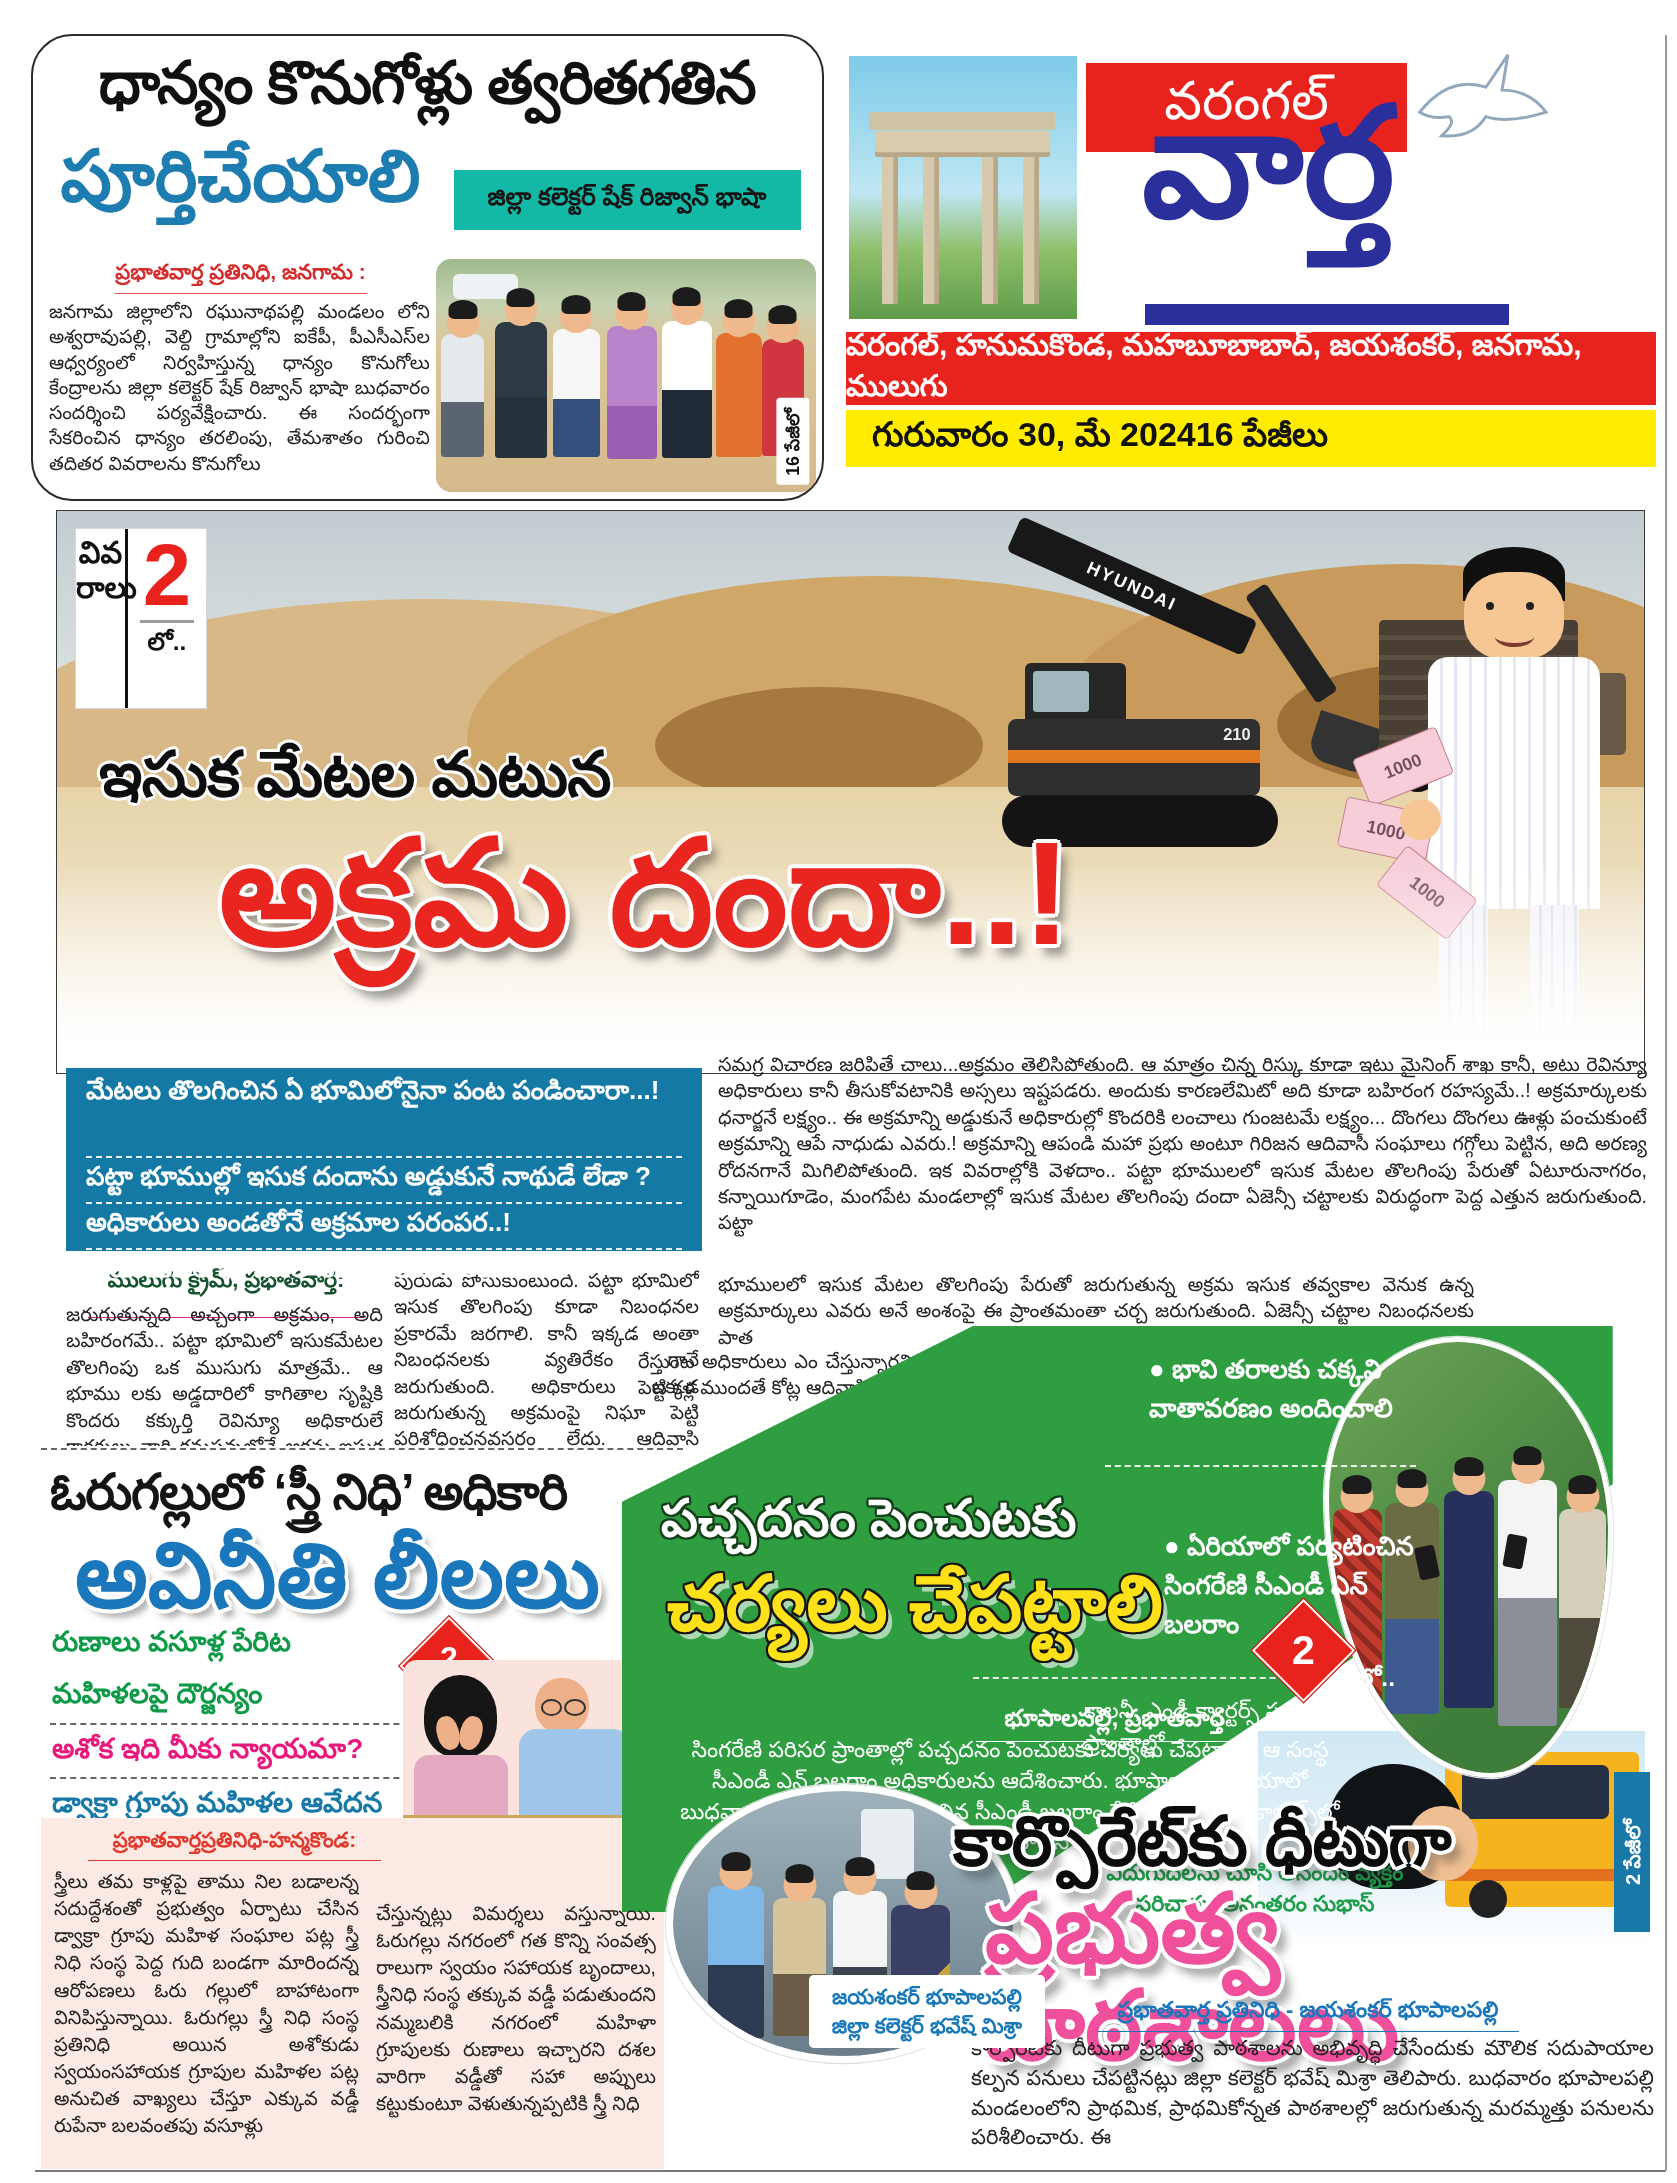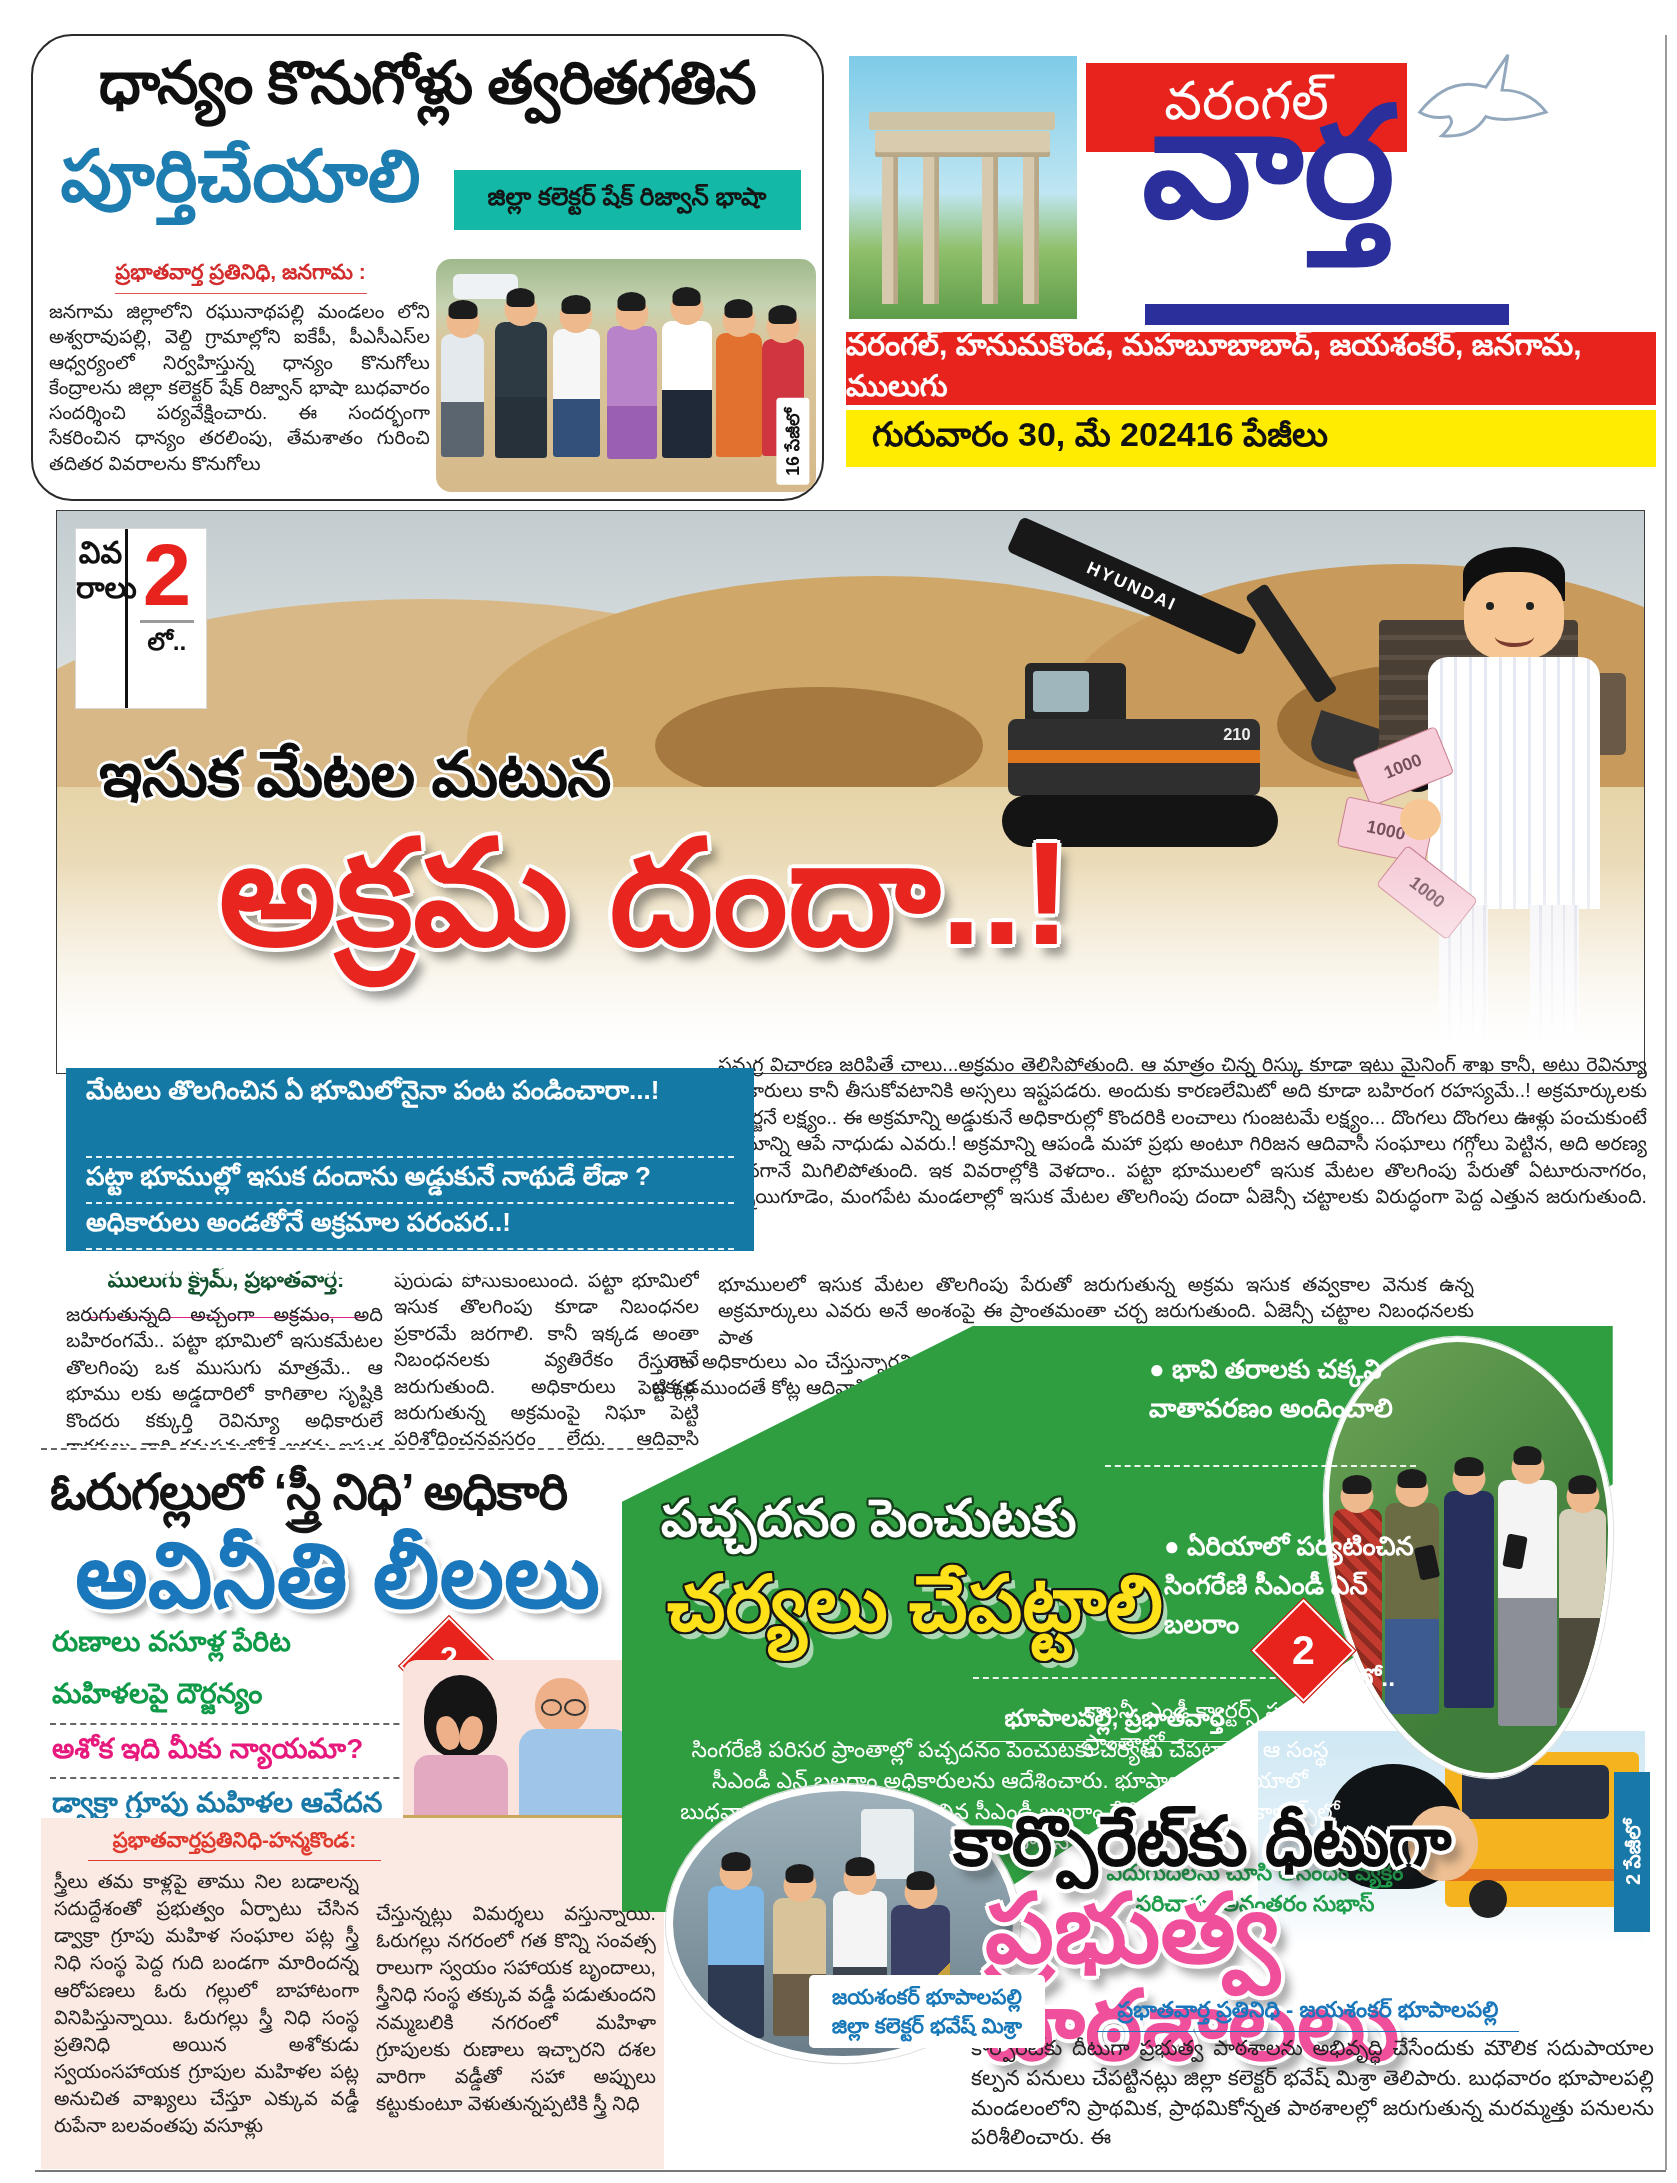--- a/index.html
+++ b/index.html
@@ -145,21 +145,21 @@
     <div style="flex:1;display:flex;flex-direction:column;align-items:center;">
       <div style="font-size:87px;font-weight:800;color:#e8231d;line-height:1.05;">2</div>
       <div style="width:70%;height:2.9px;background:#9a9a9a;"></div>
       <div class="b" style="font-size:24.6px;color:#111;padding-top:4.7px;">లో..</div>
     </div>
   </div>
 
   <div class="abs ow b" style="left:99px;top:738px;font-size:63px;color:#0d0d0d;letter-spacing:-0.6px;z-index:6;">ఇసుక మేటల మటున</div>
   <div class="abs owd" style="left:88px;top:816px;width:1114px;text-align:center;font-size:147px;font-weight:800;color:#e8251f;line-height:1.05;z-index:6;">అక్రమ దందా..!</div>
 
-  <div class="abs" style="left:66px;top:1068px;width:688px;height:183px;background:#147aa5;box-sizing:border-box;padding:3.5px 20px;z-index:6;">
+  <div class="abs" style="left:66px;top:1068px;width:636px;height:183px;background:#147aa5;box-sizing:border-box;padding:3.5px 20px;z-index:6;">
     <div class="b dash-w" style="border-top:none;height:44px;display:flex;align-items:center;color:#fff;font-size:26px;">మేటలు తొలగించిన ఏ భూమిలోనైనా పంట పండించారా...!</div>
     <div class="b dash-w" style="height:44px;display:flex;align-items:center;color:#fff;font-size:26px;margin-top:40px;">పట్టా భూముల్లో ఇసుక దందాను అడ్డుకునే నాథుడే లేడా ?</div>
     <div class="b dash-w" style="height:44px;display:flex;align-items:center;color:#fff;font-size:26px;">అధికారులు అండతోనే అక్రమాల పరంపర..!</div>
     <div class="b dash-w" style="height:44px;display:flex;align-items:center;color:#fff;font-size:26px;">ఇసుకమేటల భూముల సర్వేకు ఆదివాసీల డిమాండ్</div>
   </div>
 
   <div class="abs b" style="left:88px;top:1267px;width:276px;text-align:center;font-size:22px;color:#14532d;border-bottom:1.8px solid #e0218a;padding-bottom:19px;">ములుగు క్రైమ్, ప్రభాతవార్త:</div>
   <div class="abs jt" style="left:66px;top:1301px;width:317px;height:145px;font-size:19.4px;line-height:1.36;overflow:hidden;">జరుగుతున్నది అచ్చంగా అక్రమం, అది బహిరంగమే.. పట్టా భూమిలో ఇసుకమేటల తొలగింపు ఒక ముసుగు మాత్రమే.. ఆ భూము లకు అడ్డదారిలో కాగితాల సృష్టికి కొందరు కక్కుర్తి రెవిన్యూ అధికారులే కారకులు వారి కనుసన్నల్లోనే అక్రమ ఇసుక దందా</div>
   <div class="abs jt" style="left:394px;top:1267px;width:305px;height:179px;font-size:19.4px;line-height:1.36;overflow:hidden;">పురుడు పోసుకుంటుంది. పట్టా భూమిలో ఇసుక తొలగింపు కూడా నిబంధనల ప్రకారమే జరగాలి. కానీ ఇక్కడ అంతా నిబంధనలకు వ్యతిరేకం గానే జరుగుతుంది. అధికారులు ఇక్కడ జరుగుతున్న అక్రమంపై నిఘా పెట్టి పరిశోధించనవసరం లేదు. ఆదివాసి సంఘాలు ఇస్తున్న ఫిర్యాదు ఆధారంగా</div>
   <div class="abs jt" style="left:718px;top:1051px;width:929px;height:218px;font-size:19.4px;line-height:1.36;overflow:hidden;">సమగ్ర విచారణ జరిపితే చాలు...అక్రమం తెలిసిపోతుంది. ఆ మాత్రం చిన్న రిస్కు కూడా ఇటు మైనింగ్ శాఖ కానీ, అటు రెవిన్యూ అధికారులు కానీ తీసుకోవటానికి అస్సలు ఇష్టపడరు. అందుకు కారణలేమిటో అది కూడా బహిరంగ రహస్యమే..! అక్రమార్కులకు ధనార్జనే లక్ష్యం.. ఈ అక్రమాన్ని అడ్డుకునే అధికారుల్లో కొందరికి లంచాలు గుంజటమే లక్ష్యం... దొంగలు దొంగలు ఊళ్లు పంచుకుంటే అక్రమాన్ని ఆపే నాధుడు ఎవరు.! అక్రమాన్ని ఆపండి మహా ప్రభు అంటూ గిరిజన ఆదివాసీ సంఘాలు గగ్గోలు పెట్టిన, అది అరణ్య రోదనగానే మిగిలిపోతుంది. ఇక వివరాల్లోకి వెళదాం.. పట్టా భూములలో ఇసుక మేటల తొలగింపు పేరుతో ఏటూరునాగరం, కన్నాయిగూడెం, మంగపేట మండలాల్లో ఇసుక మేటల తొలగింపు దందా ఏజెన్సీ చట్టాలకు విరుద్ధంగా పెద్ద ఎత్తున జరుగుతుంది. పట్టా</div>

